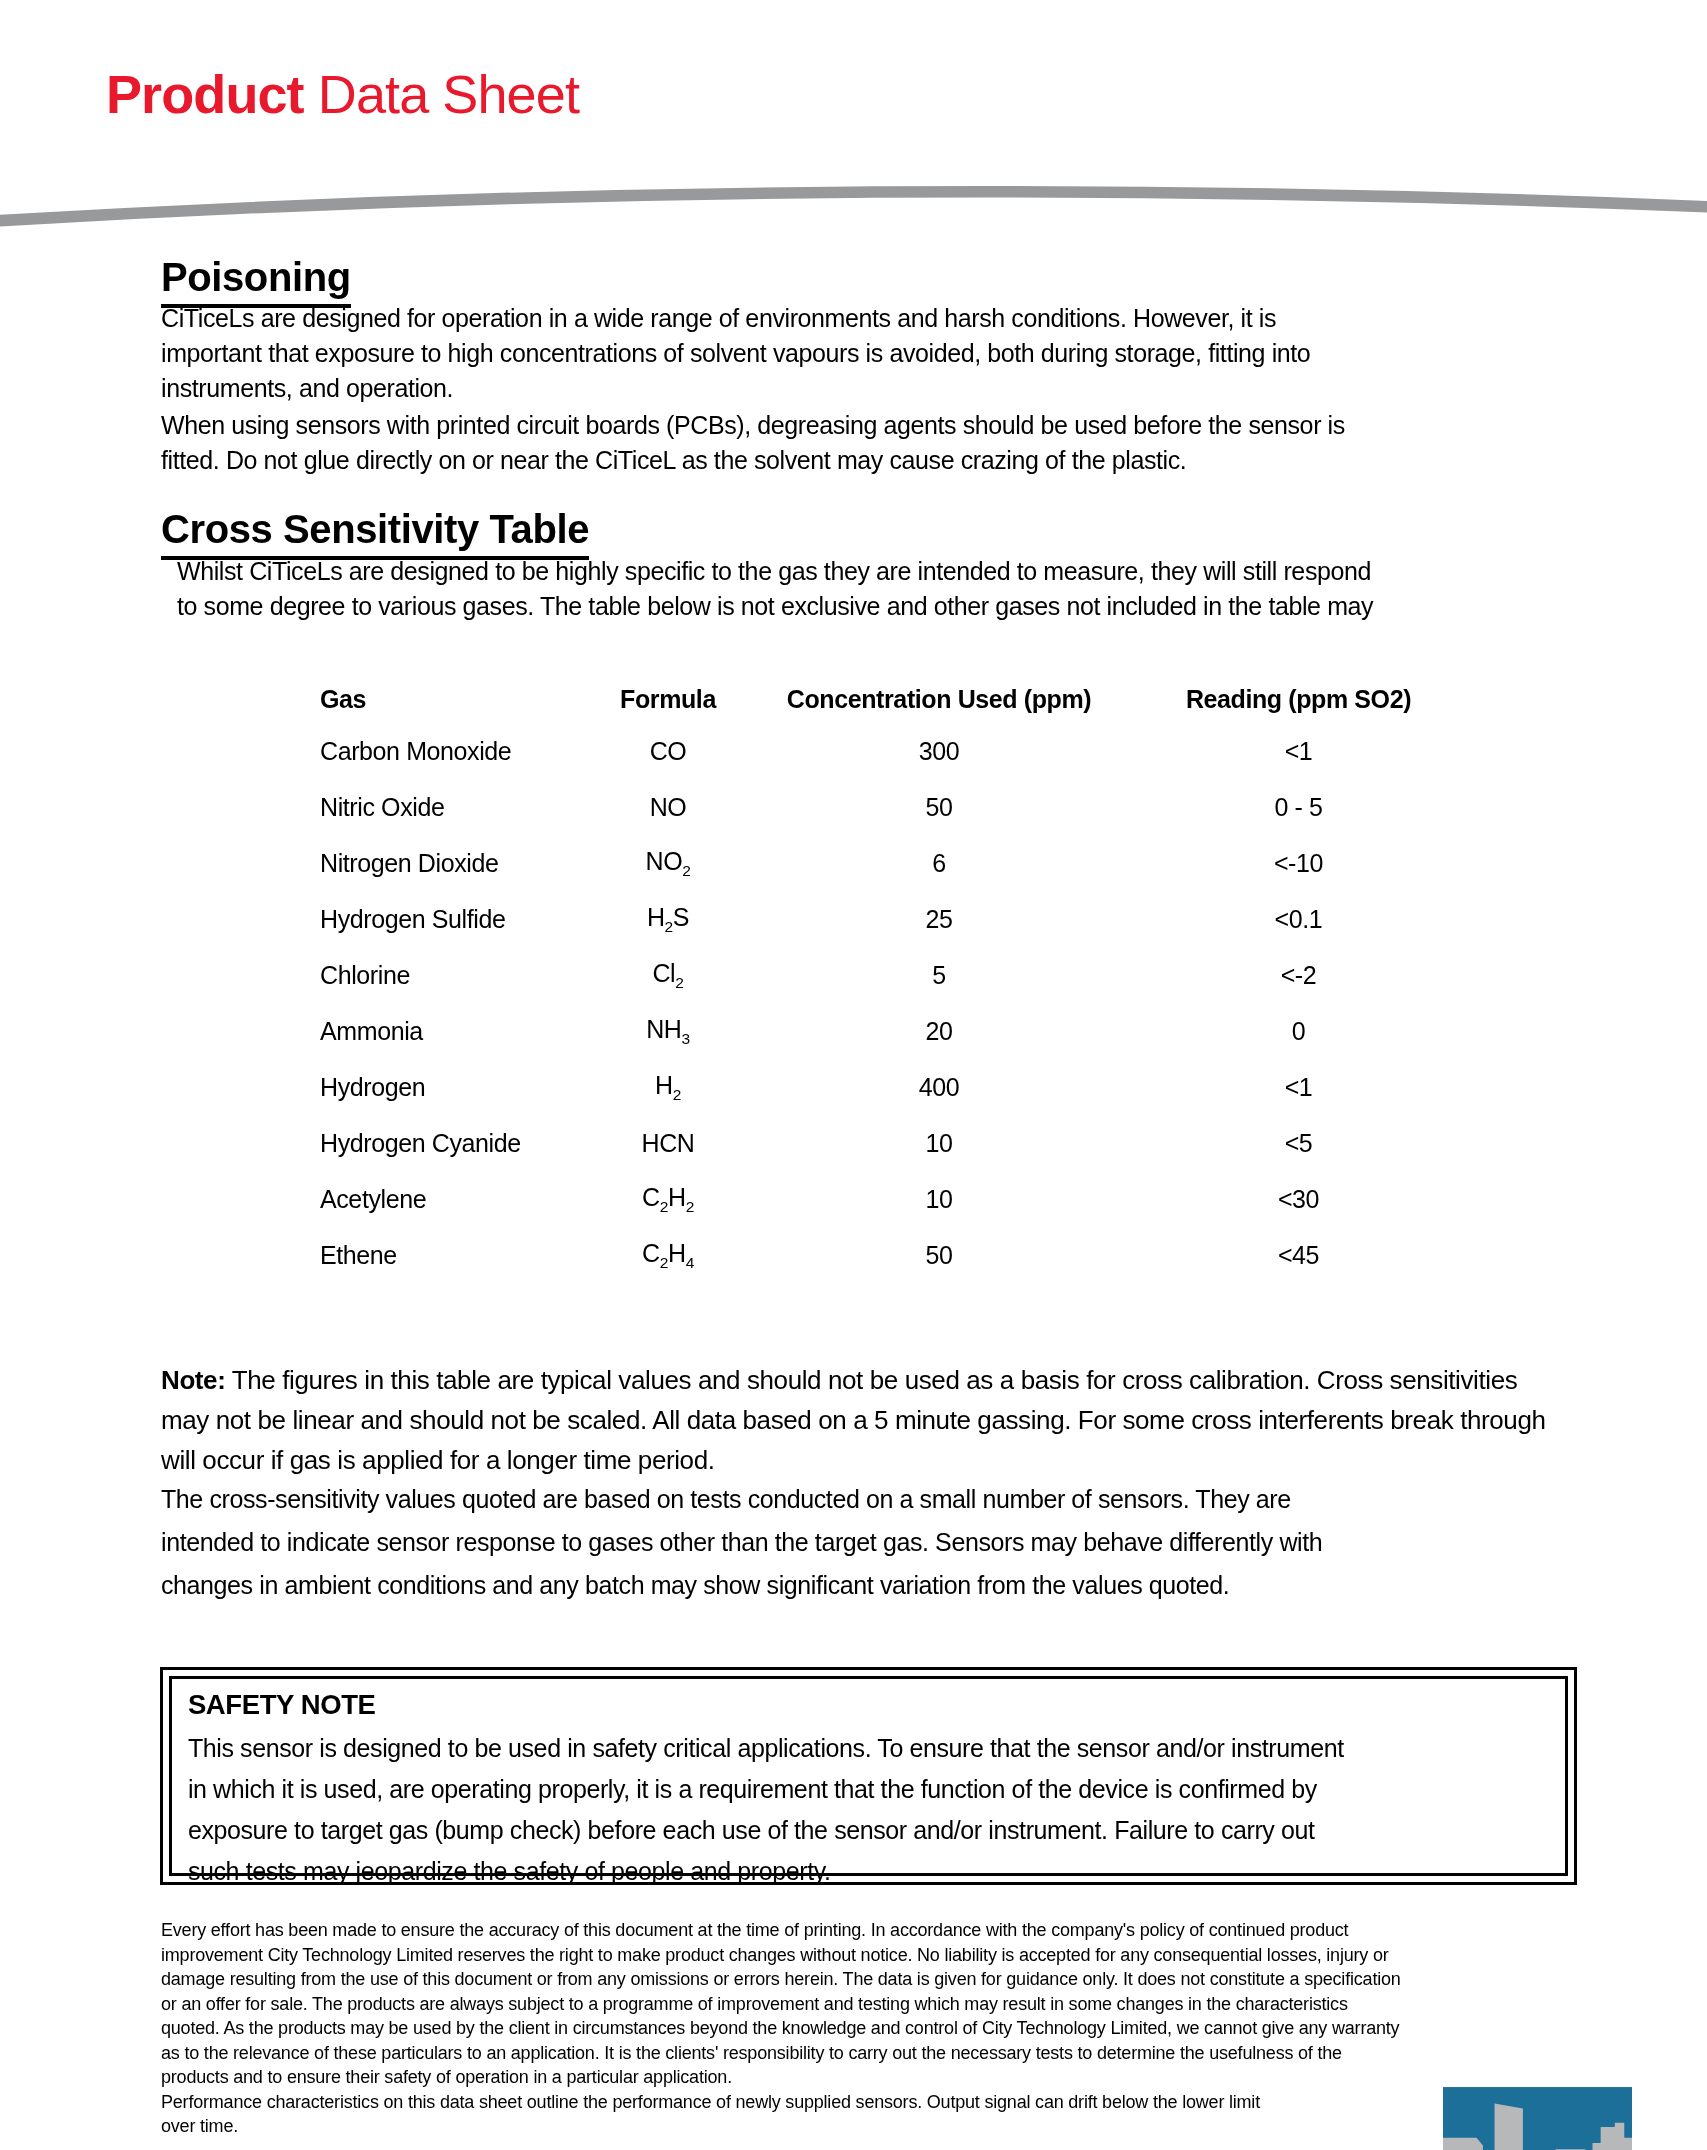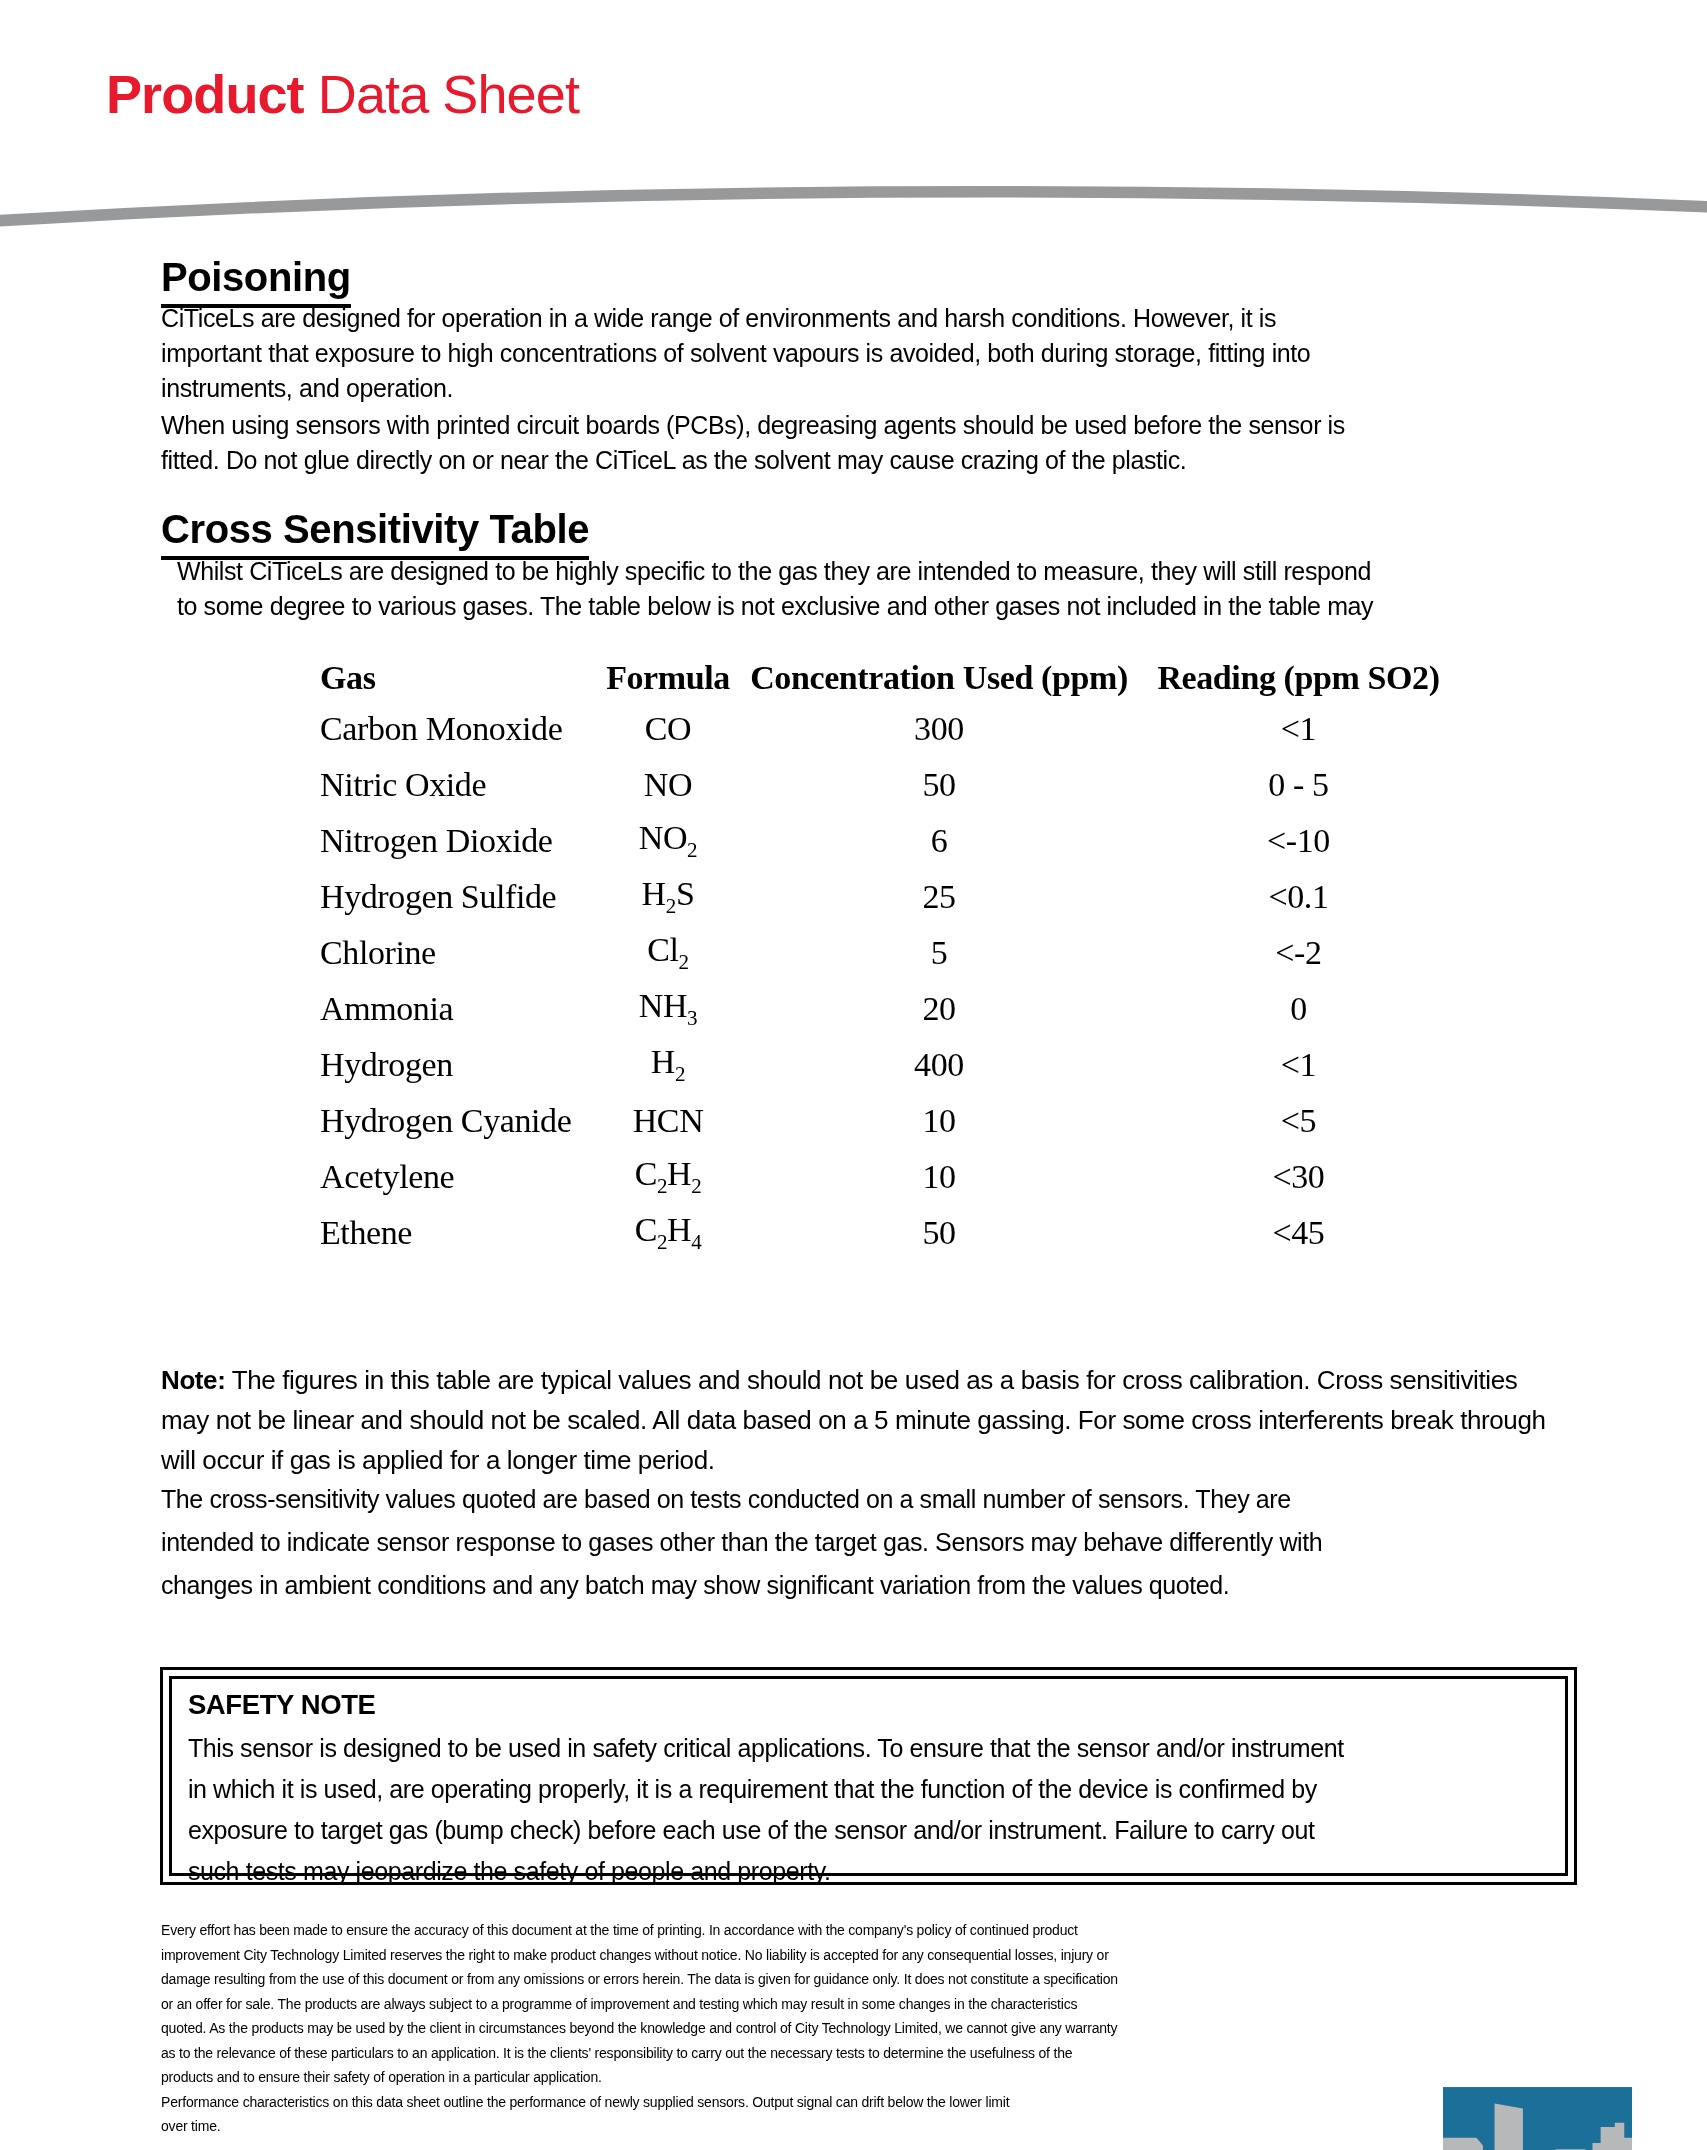--- a/index.html
+++ b/index.html
@@ -39,28 +39,27 @@
   .tline{
     font-size:25px;
     line-height:35px;
     letter-spacing:-0.4px;
     white-space:nowrap;
   }
   .note .tline{font-size:26px;line-height:40px;}
   .values .tline{line-height:43px;}
   
   .xtable{
-    left:320px; top:654px;
+    left:320px; top:676px;
     display:grid;
     grid-template-columns:275px 146px 396px 323px;
     grid-template-rows:47px repeat(10,56px);
     align-items:center;
-    font-size:34px;
+    font-size:25px;
     letter-spacing:-0.4px;
-    font-family:Liberation Serif, serif;
   }
   .xtable .hcell{font-weight:bold;white-space:nowrap;}
   .xtable .cell{white-space:nowrap;}
   .cc{justify-self:center;text-align:center;}
   .cl{justify-self:start;text-align:left;}
   .trow{display:contents;}
   .subn{font-size:0.62em;vertical-align:-0.38em;}
   
   .safety-outer{
     left:160px; top:1667px;
@@ -74,21 +73,21 @@
     box-sizing:border-box;
     padding:10.3px 16.3px;
   }
   .safety-heading{
     font-size:27.5px;font-weight:bold;letter-spacing:-0.4px;margin-bottom:6.9px;white-space:nowrap;
   }
   .safety-inner .tline{line-height:41px;}
   
   .disclaimer{left:161px; top:1918px;}
   .disclaimer .sline{
-    font-size:14px;
+    font-size:18px;
     line-height:24.5px;
     letter-spacing:-0.2px;
     white-space:nowrap;
   }
   
   .logo{left:1443px;top:2087px;width:189px;height:202px;}
 </style>
 </head>
 <body>
 

